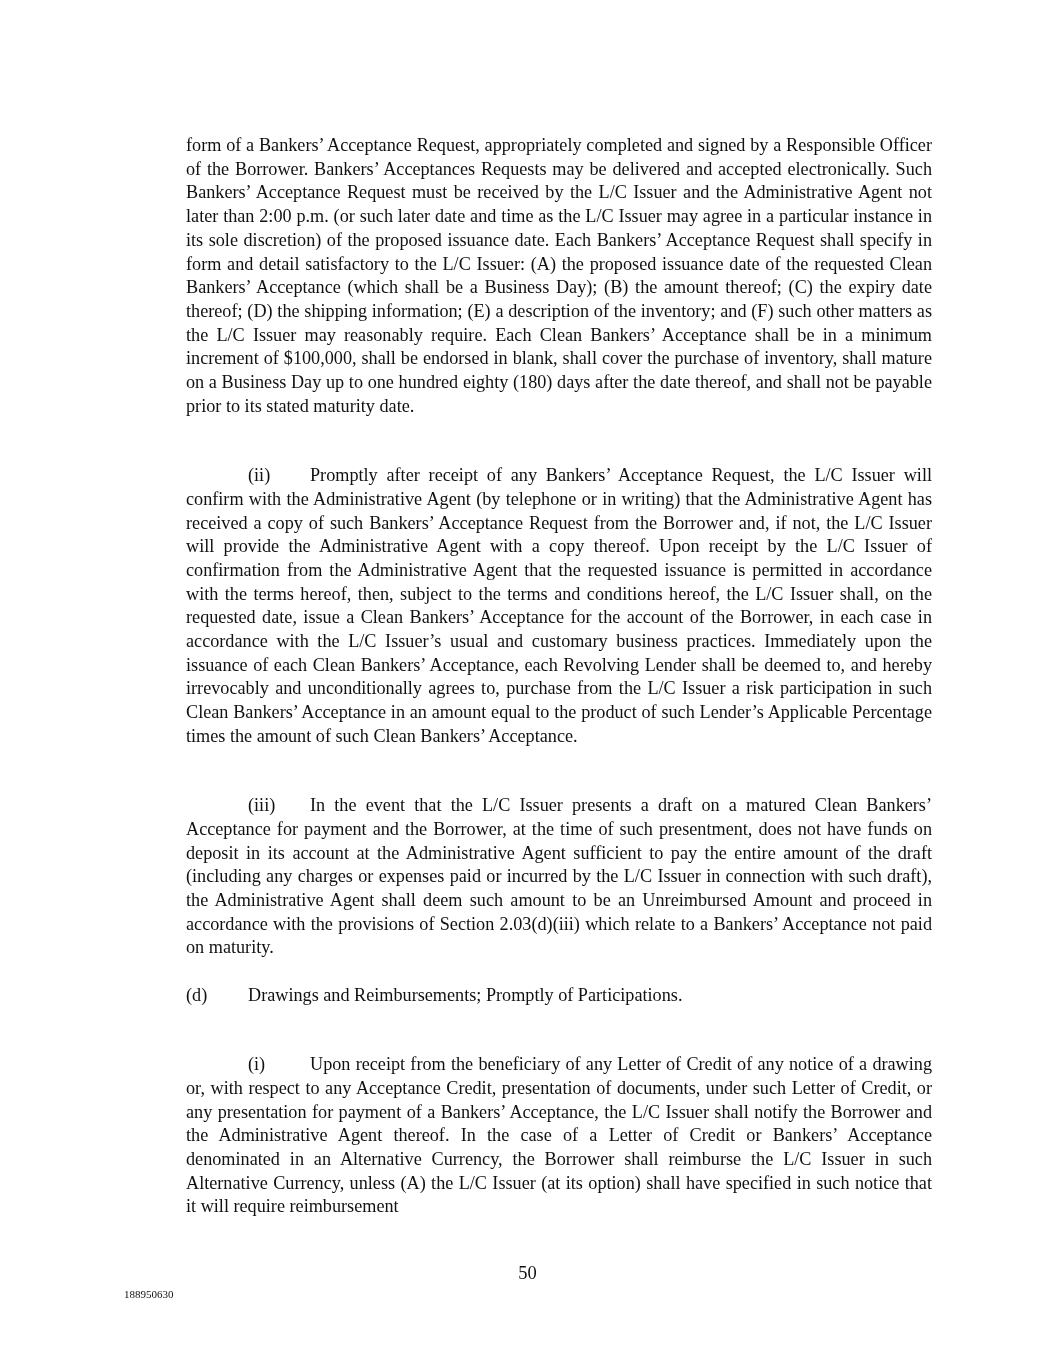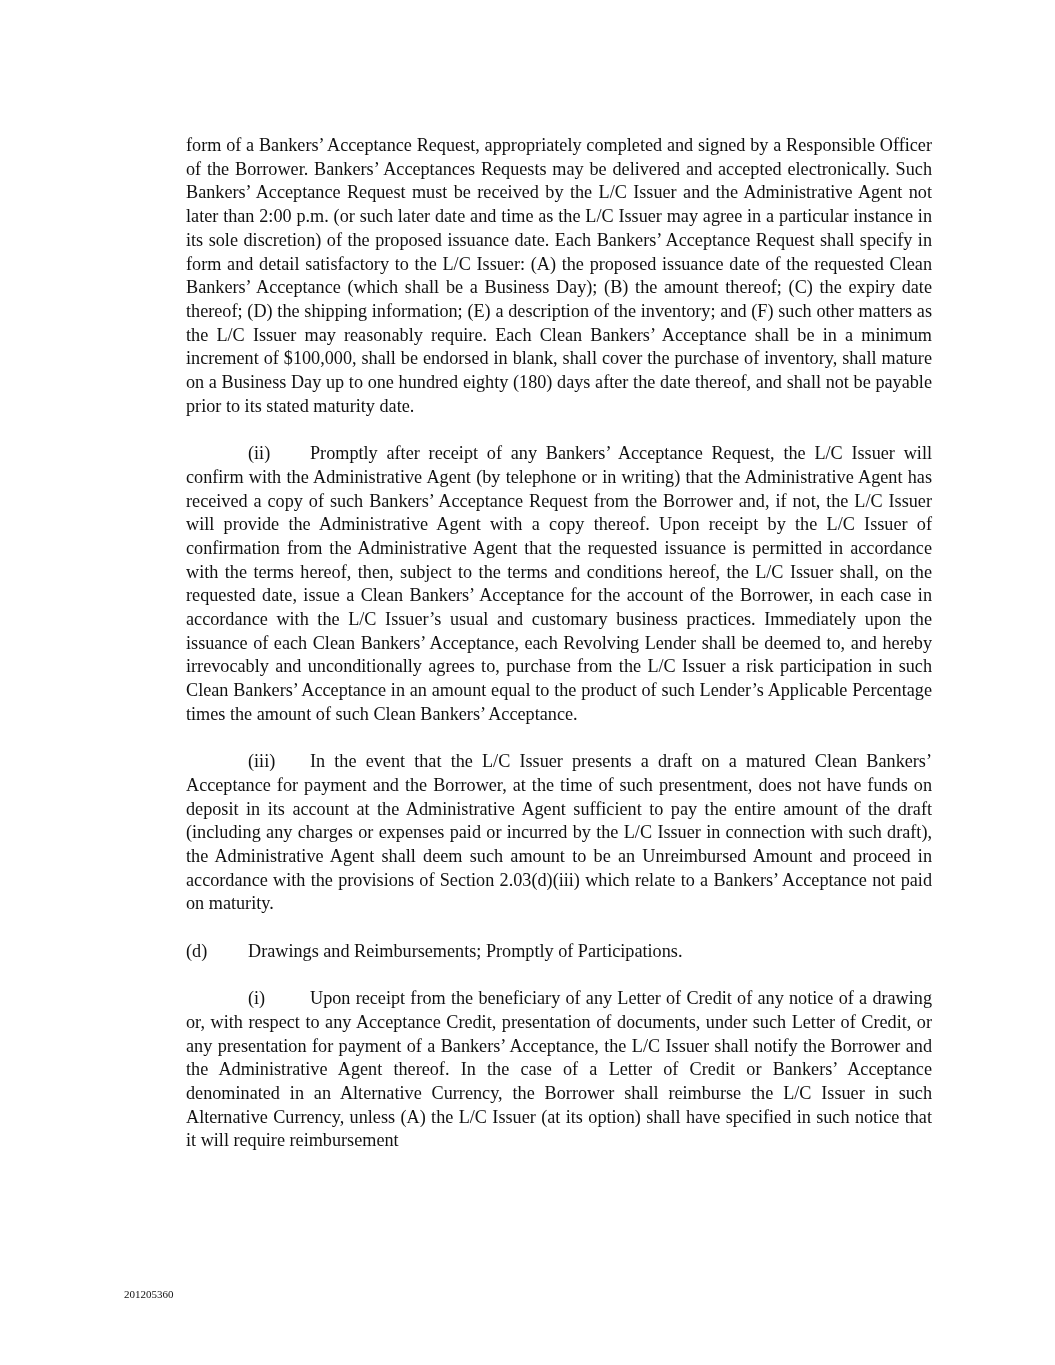--- a/index.html
+++ b/index.html
@@ -4,21 +4,21 @@
 <style>
   html, body { margin: 0; padding: 0; background: #ffffff; }
   body { width: 1055px; height: 1365px; position: relative; overflow: hidden;
          font-family: "Liberation Serif", "DejaVu Serif", serif; color: #111111; }
   .page { position: absolute; left: 0; top: 0; width: 1055px; height: 1365px; background: #fff; }
   .body-text { position: absolute; left: 186px; top: 134px; width: 746px;
                font-size: 18.2px; line-height: 23.7px; text-align: justify; }
   .body-text p { margin: 0; }
   .para-gap { margin-top: 23.7px !important; }
   .indent { text-indent: 62px; }
-  .num { display: inline-block; width: 62px; text-indent: 0; }
+  .num { display: inline-block; width: 62px; text-indent: 0; margin-top: 22px; }
   .num-first { display: inline-block; width: 62px; }
   .u { }
   .heading-d { text-align: left; }
   .page-num { position: absolute; top: 1263px; left: 0; width: 1055px; text-align: center;
               font-size: 18.5px; }
   .doc-id { position: absolute; left: 124px; top: 1288px; font-size: 11px; }
 </style>
 </head>
 <body>
 
@@ -30,14 +30,15 @@
     <p class="para-gap indent"><span class="num">(ii)</span><span>Promptly after receipt of any Bankers’ Acceptance Request, the L/C Issuer will confirm with the Administrative Agent (by telephone or in writing) that the Administrative Agent has received a copy of such Bankers’ Acceptance Request from the Borrower and, if not, the L/C Issuer will provide the Administrative Agent with a copy thereof.  Upon receipt by the L/C Issuer of confirmation from the Administrative Agent that the requested issuance is permitted in accordance with the terms hereof, then, subject to the terms and conditions hereof, the L/C Issuer shall, on the requested date, issue a Clean Bankers’ Acceptance for the account of the Borrower, in each case in accordance with the L/C Issuer’s usual and customary business practices.  Immediately upon the issuance of each Clean Bankers’ Acceptance, each Revolving Lender shall be deemed to, and hereby irrevocably and unconditionally agrees to, purchase from the L/C Issuer a risk participation in such Clean Bankers’ Acceptance in an amount equal to the product of such Lender’s Applicable Percentage times the amount of such Clean Bankers’ Acceptance.</span></p>
 
     <p class="para-gap indent"><span class="num">(iii)</span><span>In the event that the L/C Issuer presents a draft on a matured Clean Bankers’ Acceptance for payment and the Borrower, at the time of such presentment, does not have funds on deposit in its account at the Administrative Agent sufficient to pay the entire amount of the draft (including any charges or expenses paid or incurred by the L/C Issuer in connection with such draft), the Administrative Agent shall deem such amount to be an Unreimbursed Amount and proceed in accordance with the provisions of </span><span class="u">Section 2.03(d)(iii)</span><span> which relate to a Bankers’ Acceptance not paid on maturity.</span></p>
 
     <p class="para-gap heading-d"><span class="num-first">(d)</span><span class="u">Drawings and Reimbursements; Promptly of Participations</span><span>.</span></p>
 
     <p class="para-gap indent"><span class="num">(i)</span><span>Upon receipt from the beneficiary of any Letter of Credit of any notice of a drawing or, with respect to any Acceptance Credit, presentation of documents, under such Letter of Credit, or any presentation for payment of a Bankers’ Acceptance, the L/C Issuer shall notify the Borrower and the Administrative Agent thereof.  In the case of a Letter of Credit or Bankers’ Acceptance denominated in an Alternative Currency, the Borrower shall reimburse the L/C Issuer in such Alternative Currency, unless (A) the L/C Issuer (at its option) shall have specified in such notice that it will require reimbursement</span></p>
 
   </div>
 
-  <div class="doc-id">201205360</div>
+  <div class="page-num">50</div>
+  <div class="doc-id">188950630</div>
 </div>
 
 </body></html>

